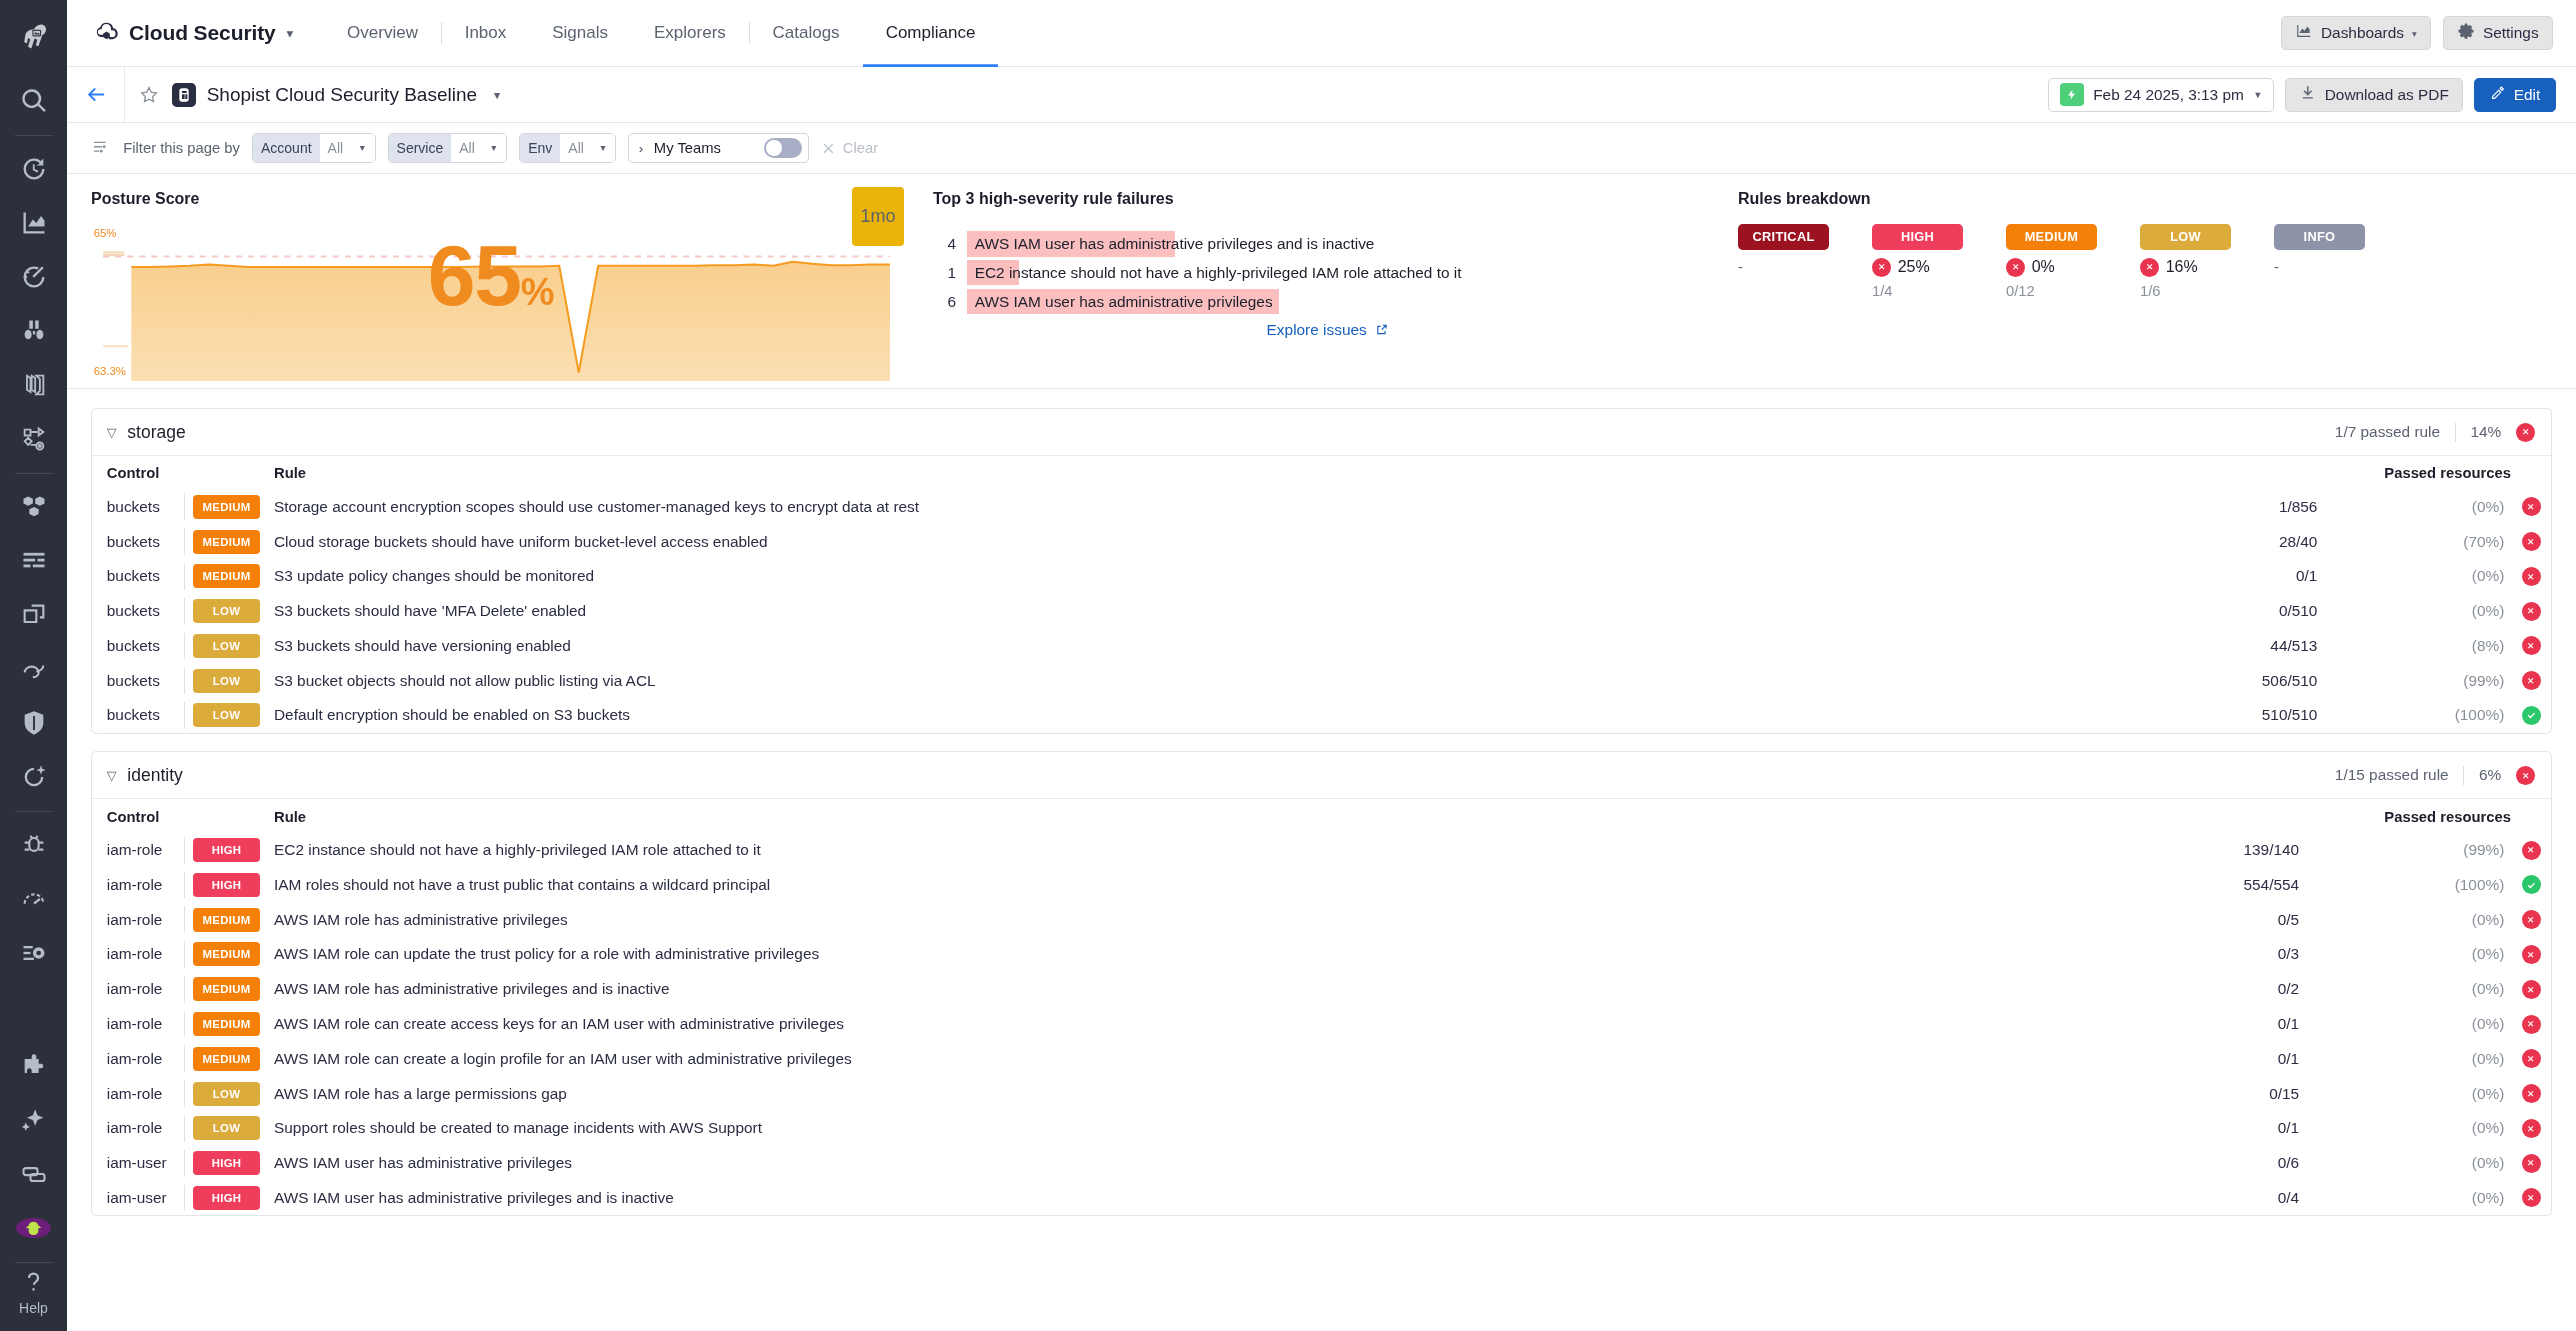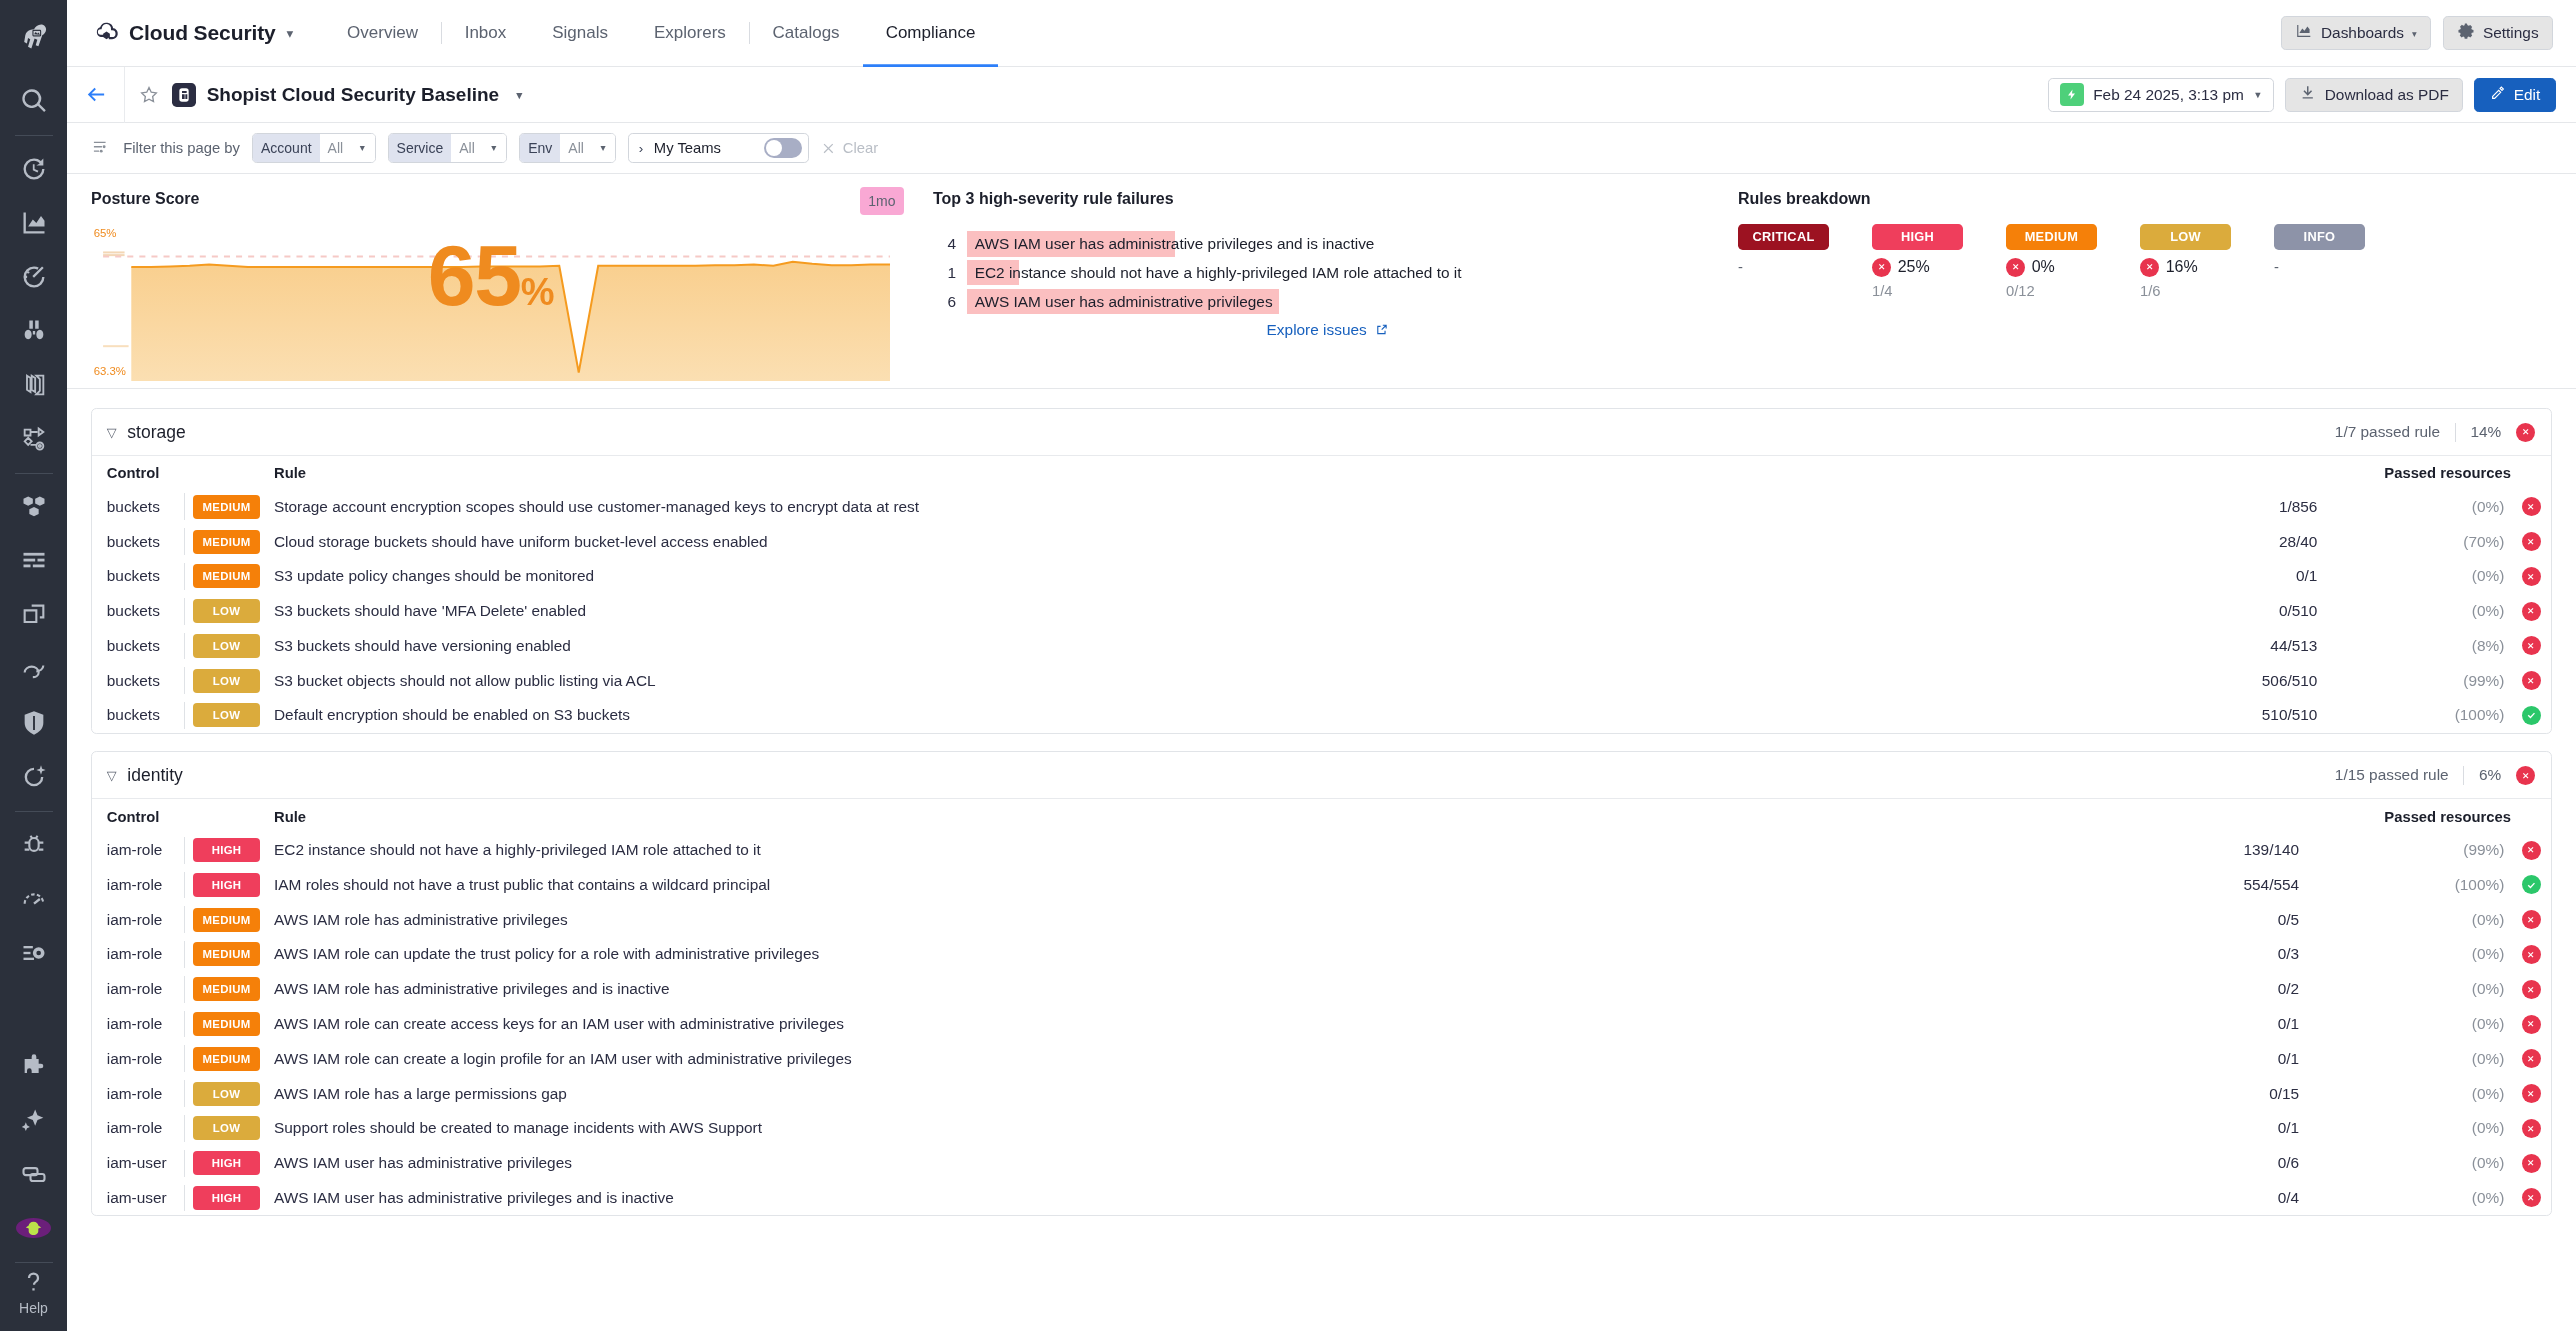--- a/index.html
+++ b/index.html
@@ -84,21 +84,21 @@
   .backbtn { width: 58px; height: 56px; display:flex; align-items:center; justify-content:center;
      border-right:0.7px solid #e9ebee; cursor:pointer; }
   .backbtn svg { width: 23px; height: 23px; fill:#2d7ff9; }
   .starbtn { width: 47px; height:56px; display:flex;align-items:center;justify-content:center;cursor:pointer;}
   .starbtn svg { width: 20px; height:20px; fill:none; stroke:#8a9099; stroke-width:1.6; }
   .fw-badge {
     width: 24px; height: 24px; border-radius: 4.7px; background:#2b2d42;
     display:flex;align-items:center;justify-content:center; margin-right: 10.7px;
   }
   .fw-badge svg { width:16px;height:16px;fill:#fff; }
-  .pagetitle { font-size: 19px; font-weight:700; color:#1c1f2b; }
+  .pagetitle { font-size: 19px; font-weight:400; color:#1c1f2b; }
   .title-caret { margin-left: 14.8px; font-size:10.7px; color:#5c6370; cursor:pointer; }
   .pagehead-right { margin-left:auto; display:flex; align-items:center; gap:10.7px; }
   .tsbtn { border:0.7px solid #d2d6dc; border-radius:4.7px; background:#fff; height:34px;
      display:flex;align-items:center; gap:9.4px; padding: 0 10.7px; cursor:pointer; }
   .bolt { width:24px;height:23px;border-radius:4px;background:#4ed07a;display:flex;align-items:center;justify-content:center;}
   .bolt svg { width:12px;height:14.8px;fill:#fff;}
   .tsbtn .ts { font-size:15.4px;color:#2b2d42; white-space:nowrap;}
   .editbtn {
     background:#1760be; border:0.7px solid #1760be; color:#fff; border-radius:4.7px;
     height:34px; display:flex;align-items:center;gap:8px;padding:0 14.8px;
@@ -134,22 +134,22 @@
   .clear svg{width:14.8px;height:14.8px;stroke:#b9bec6;stroke-width:2;fill:none;}
 
   
   .summary {
     display:flex; height: 215px; flex:0 0 215px; border-bottom:0.7px solid #e5e7ea;
     padding: 16px 0 0 0;
   }
   .posture { width: 866px; flex:0 0 866px; padding: 0 24px 0 24px; position:relative; }
   .sec-title { font-size:16px; font-weight:700; color:#1c1f2b; }
   .mo-badge {
-    position:absolute; right:29.5px; top:-2.7px; background:#f9a8d4; color:#5c6370;
-    font-size:14px; border-radius:4px; padding:6px 8px; cursor:pointer;
+    position:absolute; right:29.5px; top:-2.7px; background:#eab308; color:#5c6370;
+    font-size:18px; border-radius:4px; padding:19px 8px; cursor:pointer;
   }
   .chartwrap { position:relative; margin-top: 19px; height: 154px; width: 799px; }
   .axlab { position:absolute; font-size:11.4px; color:#ef8b1f; left:2.7px; }
   .axlab.top { top: 0px; }
   .axlab.bot { bottom: 4px; }
   .bignum {
     position:absolute; left:0; right:0; top: 5.4px; text-align:center;
     font-size: 86px; font-weight: 800; color:#ef8b1f; line-height:1; letter-spacing:-1.3px;
     pointer-events:none;
   }

